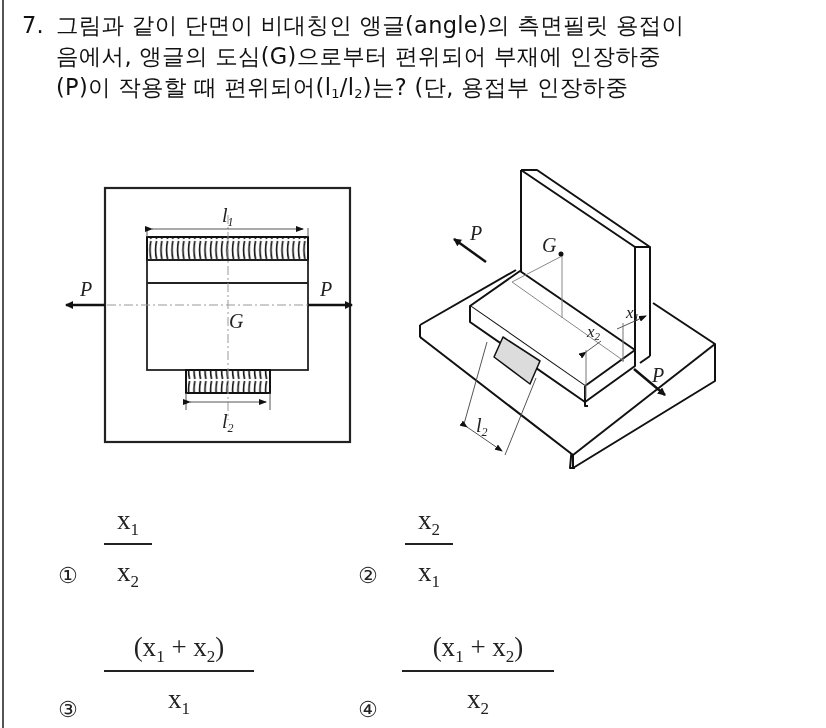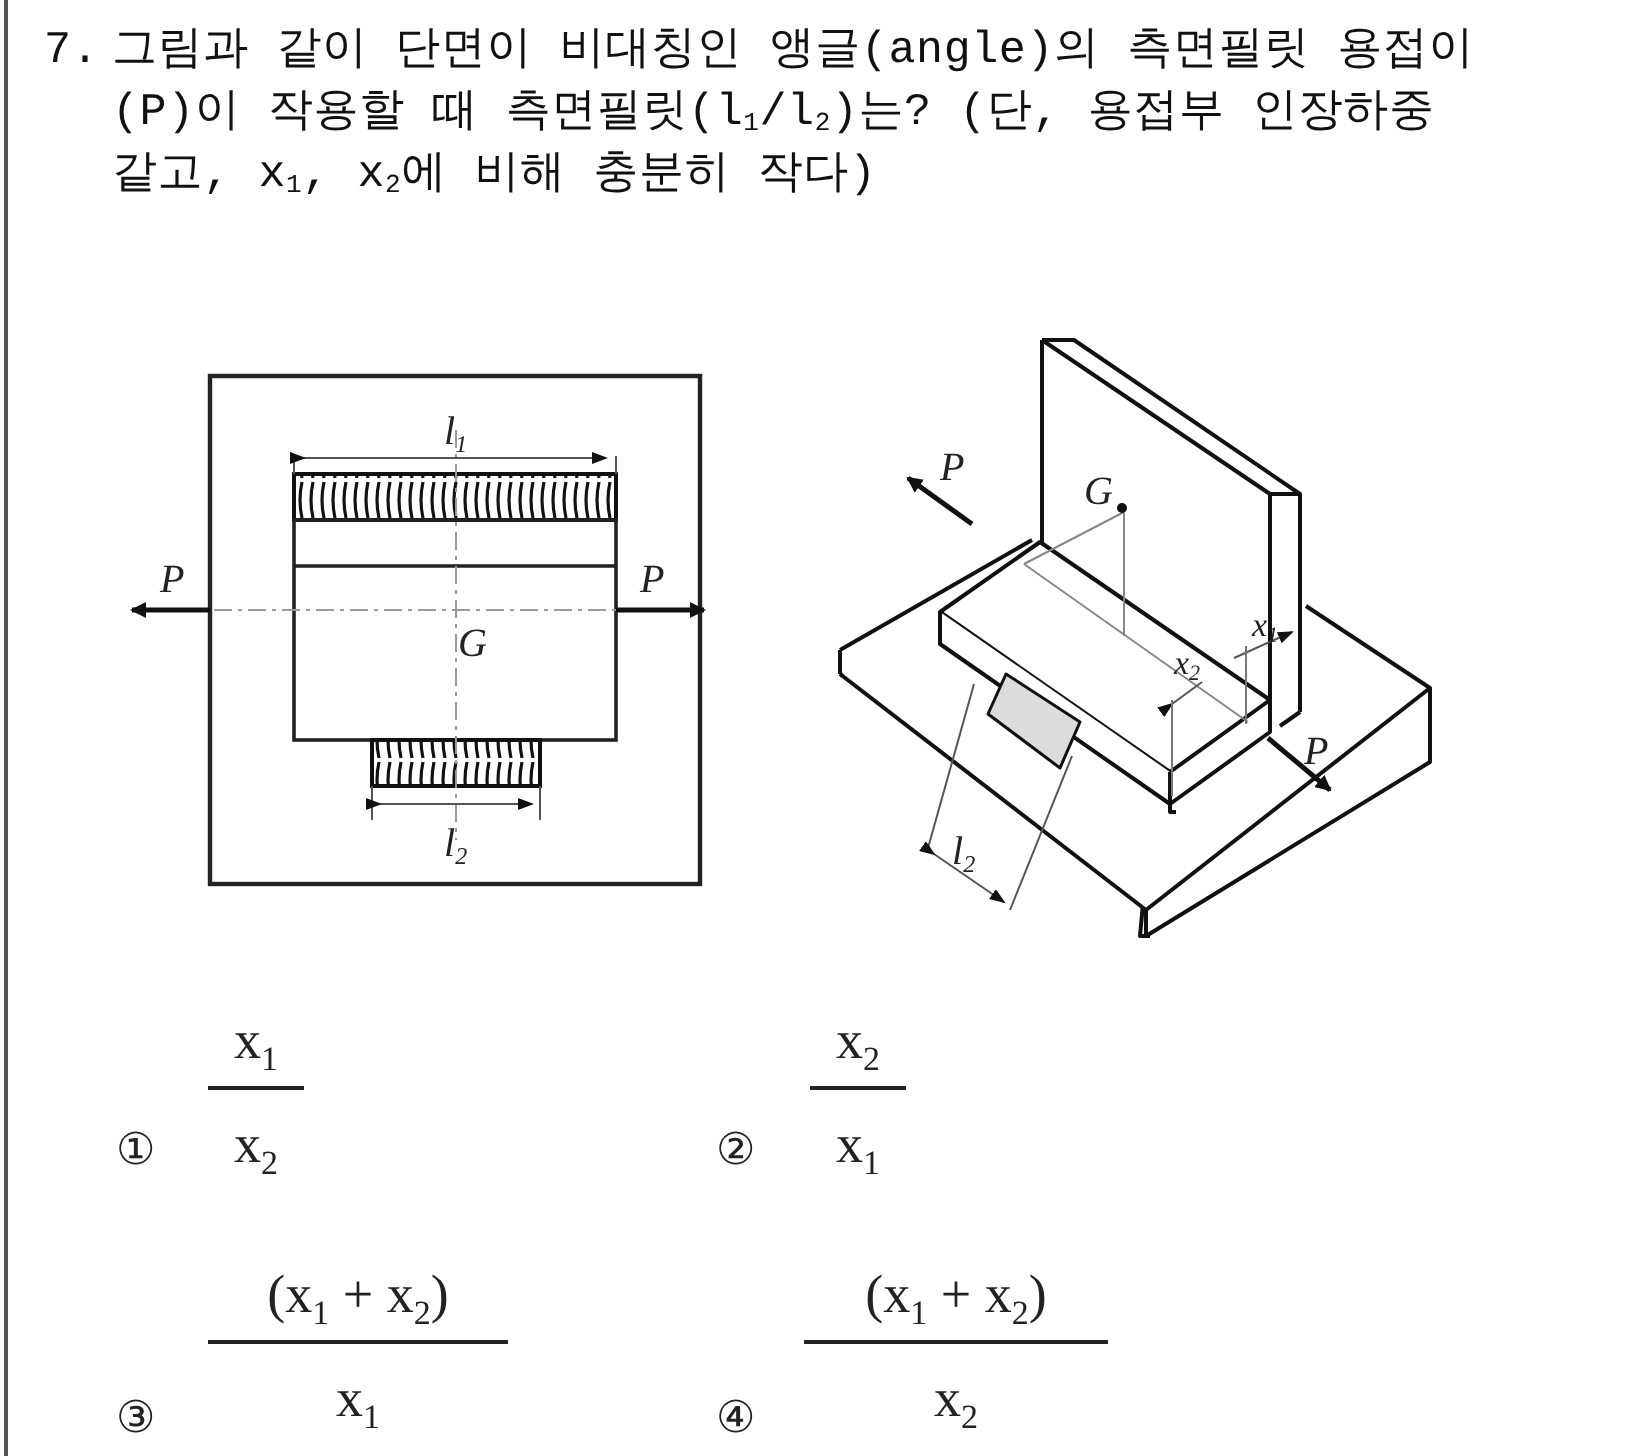--- a/index.html
+++ b/index.html
@@ -5,43 +5,43 @@
   html, body { margin:0; padding:0; }
   body {
     width:826px; height:728px; background:#ffffff; position:relative; overflow:hidden;
     font-family: "DejaVu Sans", "Liberation Sans", sans-serif; color:#111;
   }
   .left-border { position:absolute; left:2px; top:0; width:2px; height:728px; background:#555; }
   .question {
     position:absolute; left:22px; top:10px; width:780px;
     font-size:22.5px; line-height:31px; letter-spacing:0.3px; color:#111;
   }
-  .q-line { white-space:nowrap;font-family:Liberation Mono, monospace; }
+  .q-line { white-space:nowrap; }
   .q-line.indent { padding-left:34px; }
   .q-num { display:inline-block; width:34px; }
   sub { font-size:13px; vertical-align:-3px; line-height:0; }
   .figure-svg { position:absolute; left:0; top:0; }
   .choice { position:absolute; font-family:"DejaVu Serif","Liberation Serif",serif; color:#222; }
   .choice-num { position:absolute; font-family:"DejaVu Sans",sans-serif; font-size:22px; }
   .frac { position:absolute; text-align:center; font-family:"Liberation Serif","DejaVu Serif",serif; font-size:27px; }
   .frac .num, .frac .den { display:block; line-height:34px; }
   .frac .bar { display:block; height:2px; background:#222; margin:6px 0 10px; }
   .frac sub { font-size:17px; vertical-align:-6px; }
 </style>
 </head>
 <body>
 
 <div class="left-border"></div>
 
 <div class="question">
   <div class="q-line">
     <span class="q-num">7.</span><span>그림과 같이 단면이 비대칭인 앵글(angle)의 측면필릿 용접이</span>
   </div>
-  <div class="q-line indent"><span>(P)이 작용할 때 측면필릿(l</span><sub>1</sub><span>/l</span><sub>2</sub><span>)는? (단, 용접부 인장하중</span></div>
-  <div class="q-line indent"><span>같고, x</span><sub>1</sub><span>, x</span><sub>2</sub><span>에 비해 충분히 작다)</span></div>
+  <div class="q-line indent"><span>음에서, 앵글의 도심(G)으로부터 편위되어 부재에 인장하중</span></div>
+  <div class="q-line indent"><span>(P)이 작용할 때 편위되어(l</span><sub>1</sub><span>/l</span><sub>2</sub><span>)는? (단, 용접부 인장하중</span></div>
 </div>
 
 <svg class="figure-svg" width="826" height="728">
   <defs>
     <pattern id="weldHatch" x="0" y="0" width="5.5" height="20" patternUnits="userSpaceOnUse">
       <rect width="5.5" height="20" fill="#fff"></rect>
       <path d="M2.5 1 Q0.5 10 2.5 19" stroke="#111" stroke-width="1.6" fill="none"></path>
     </pattern>
     <marker id="arrowHead" markerWidth="8" markerHeight="8" refX="7" refY="4" orient="auto" markerUnits="userSpaceOnUse">
       <path d="M0 0 L8 4 L0 8 Z" fill="#111"></path>

